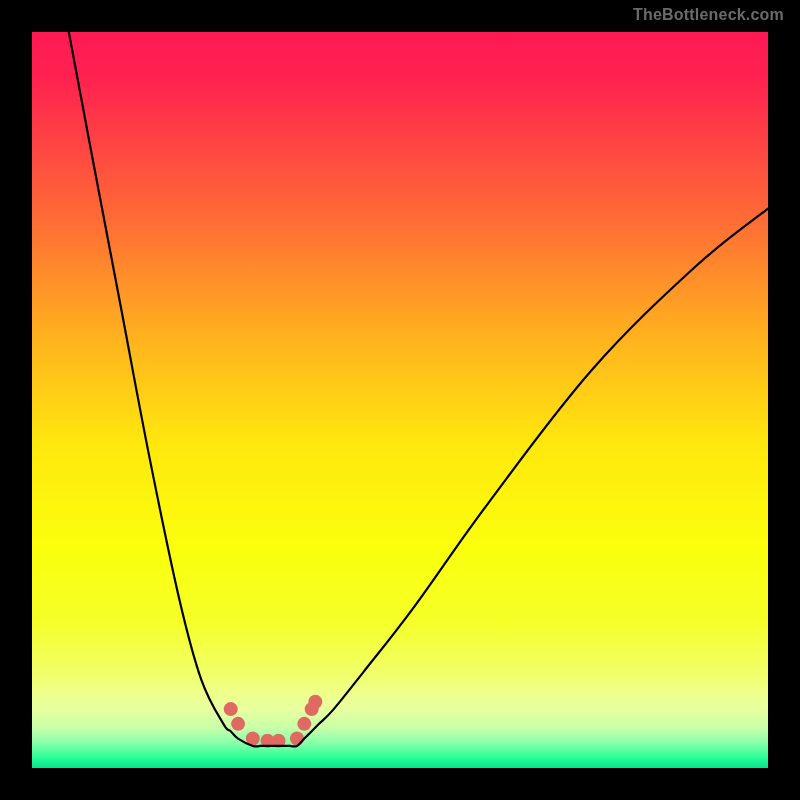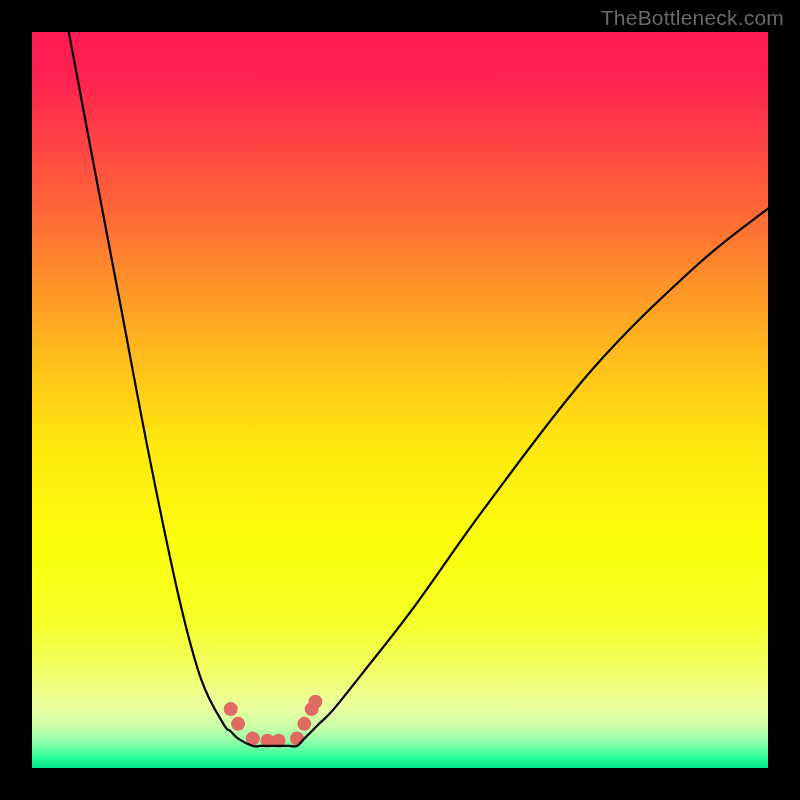--- a/index.html
+++ b/index.html
@@ -28,22 +28,22 @@
   }
   .gradient {
     position: absolute;
     inset: 0;
   }
   .watermark {
     position: absolute;
     top: 6px;
     right: 16px;
     color: #6a6a6a;
-    font-size: 21px;
-    font-weight: 400;
+    font-size: 16px;
+    font-weight: 700;
     letter-spacing: 0.2px;
   }
   svg.curve {
     position: absolute;
     inset: 0;
     width: 100%;
     height: 100%;
   }
 </style>
 </head>

